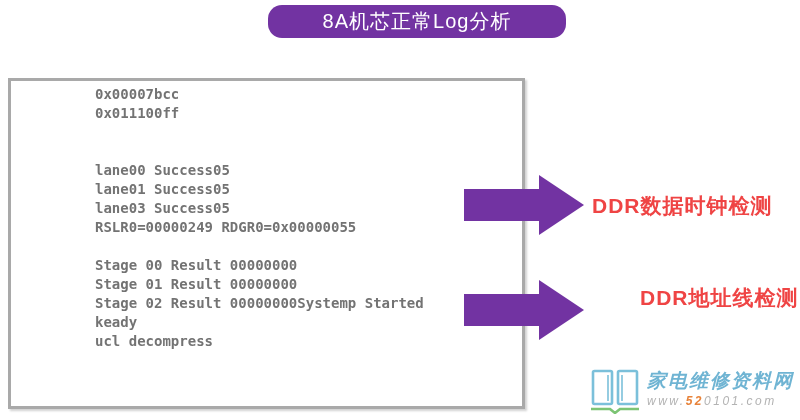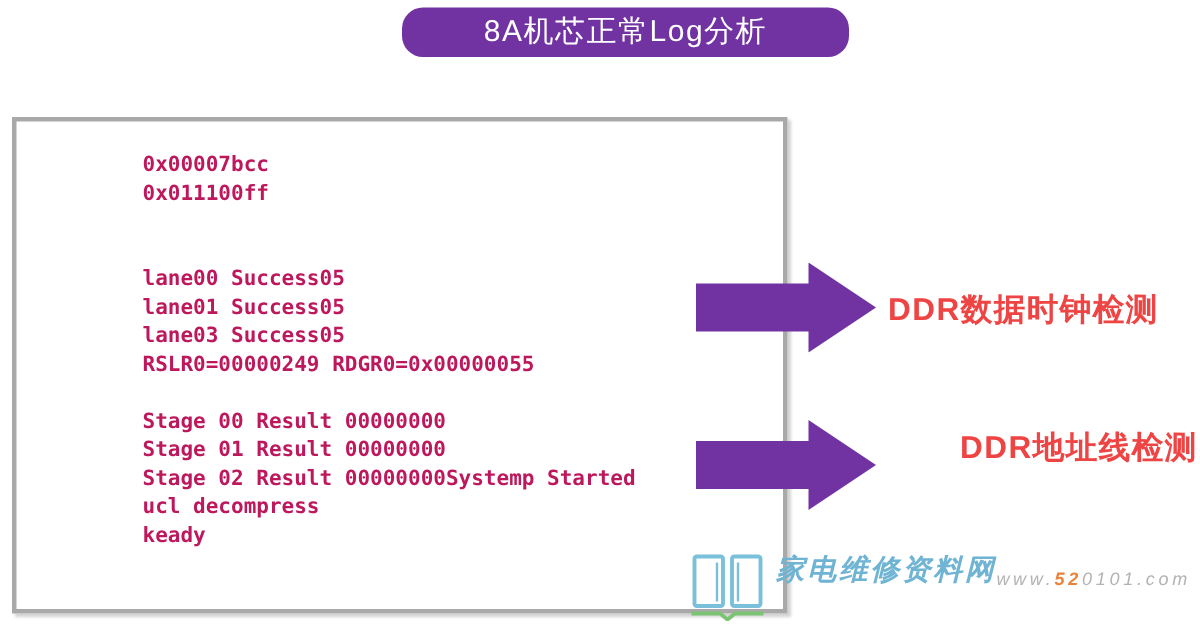--- a/index.html
+++ b/index.html
@@ -11,39 +11,39 @@
     position:absolute;left:268px;top:5px;width:298px;height:33px;
     background:#7233A2;color:#ffffff;text-align:center;line-height:33px;
     font-size:20px;letter-spacing:1px;border-radius:14px;
   }
   .log-box{
     position:absolute;left:8px;top:78px;width:511px;height:325px;
     background:#ffffff;border:3px solid #a9a9a9;
     box-shadow:2px 2px 2px rgba(0,0,0,0.18);
   }
   .log-text{
-    position:absolute;left:84px;top:20px;
+    position:absolute;left:84px;top:4px;
     font-family:"DejaVu Sans Mono","Liberation Mono",monospace;
-    font-size:14px;color:#be185d;font-weight:bold;
+    font-size:14px;color:#737373;font-weight:bold;
   }
   .log-line{height:19px;line-height:19px;white-space:pre;}
   .arrow{position:absolute;width:120px;height:60px;}
   .arrow-1{left:464px;top:175px;}
   .arrow-2{left:464px;top:280px;}
   .annotation-label{
     position:absolute;left:592px;font-size:21px;font-weight:bold;color:#ef4444;
     white-space:nowrap;letter-spacing:1px;
   }
   .annotation-label-1{top:192px;}
   .annotation-label-2{top:284px;margin-left:48px;}
   .watermark{
     position:absolute;right:6px;bottom:6px;display:flex;align-items:flex-start;gap:7px;
   }
   .wm-book{width:50px;height:46px;}
-  .wm-text{display:flex;flex-direction:row;align-items:flex-end;}
+  .wm-text{display:flex;flex-direction:column;align-items:flex-start;}
   .wm-site{
     color:#6fb4d3;font-size:19px;font-weight:bold;font-style:italic;
     letter-spacing:2px;line-height:26px;white-space:nowrap;
   }
   .wm-url{
     font-size:12px;letter-spacing:2.5px;line-height:15px;color:#b3b3b3;white-space:nowrap;
     font-family:"Liberation Sans",sans-serif;
     font-style:italic;
   }
   .wm-url .hl{color:#e8833a;font-weight:bold;}
@@ -60,22 +60,22 @@
     <div class="log-line"></div>
     <div class="log-line"></div>
     <div class="log-line">lane00 Success05</div>
     <div class="log-line">lane01 Success05</div>
     <div class="log-line">lane03 Success05</div>
     <div class="log-line">RSLR0=00000249 RDGR0=0x00000055</div>
     <div class="log-line"></div>
     <div class="log-line">Stage 00 Result 00000000</div>
     <div class="log-line">Stage 01 Result 00000000</div>
     <div class="log-line">Stage 02 Result 00000000Systemp Started</div>
+    <div class="log-line">keady</div>
     <div class="log-line">ucl decompress</div>
-    <div class="log-line">keady</div>
   </div>
 </div>
 
 <svg class="arrow arrow-1" viewBox="0 0 120 60">
   <polygon points="0,14 75,14 75,0 120,30 75,60 75,46 0,46" fill="#7233A2"></polygon>
 </svg>
 <svg class="arrow arrow-2" viewBox="0 0 120 60">
   <polygon points="0,14 75,14 75,0 120,30 75,60 75,46 0,46" fill="#7233A2"></polygon>
 </svg>
 

